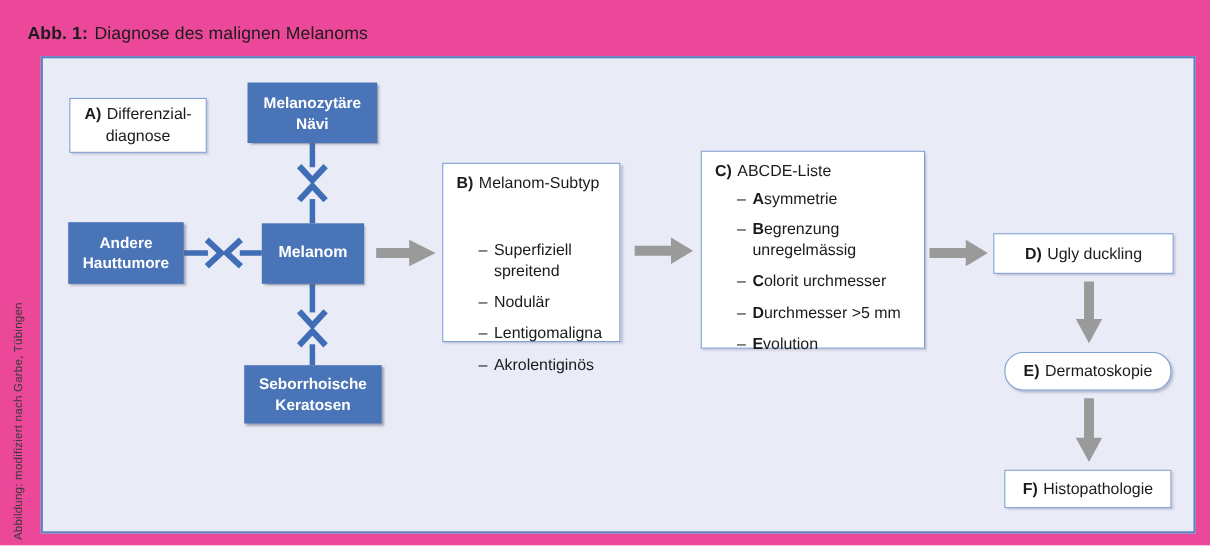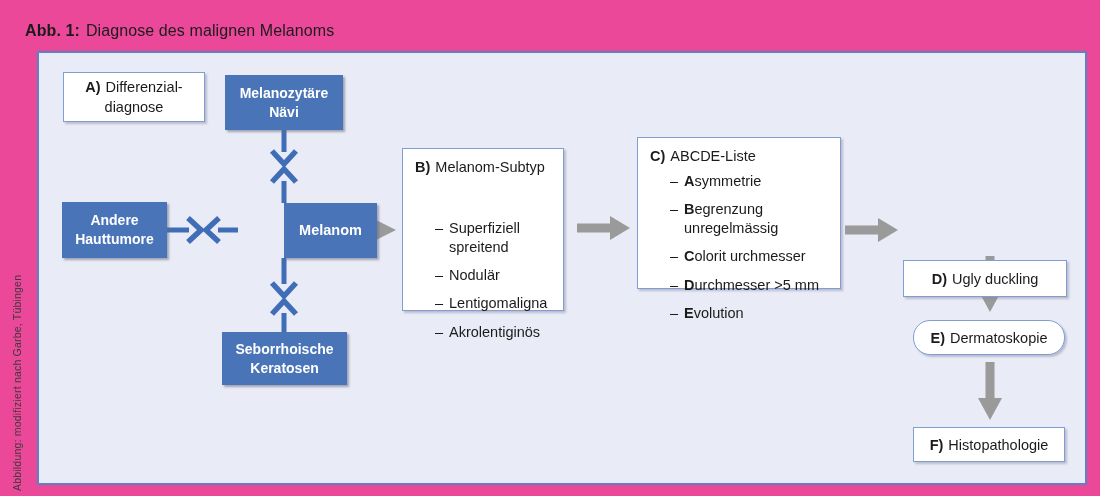--- a/index.html
+++ b/index.html
@@ -31,28 +31,28 @@
     box-shadow:2px 2px 2px rgba(130,135,160,.45);
   }
   .white .pfx{font-weight:bold;margin-right:5px;}
   .listbox{flex-direction:column;align-items:flex-start;justify-content:flex-start;text-align:left;padding:10px 12px;}
   .listbox .bt{margin-bottom:8px;}
   .ul{margin:0;padding:0 0 0 20px;list-style:none;width:100%;box-sizing:border-box;}
   .li{display:flex;margin-bottom:9px;line-height:1.32;}
   .li .dash{width:14px;flex:0 0 14px;}
   .li .txt{flex:1;}
   .bl{font-weight:bold;}
-  .n-diff{left:63px;top:72px;width:142px;height:50px;line-height:1.4;}
+  .n-diff{left:63px;top:89px;width:125px;height:50px;line-height:1.4;}
   .n-naevi{left:225px;top:75px;width:118px;height:55px;}
   .n-tumore{left:62px;top:202px;width:105px;height:56px;}
-  .n-melanom{left:238px;top:203px;width:93px;height:55px;font-size:14.5px;margin-left:46px;}
+  .n-melanom{left:238px;top:203px;width:93px;height:55px;font-size:14.5px;}
   .n-keratosen{left:222px;top:332px;width:125px;height:53px;justify-content:center;}
   .n-subtyp{left:402px;top:148px;width:162px;height:163px;gap:36px;}
-  .n-abcde{left:637px;top:137px;width:204px;height:152px;}
-  .n-ugly{left:903px;top:212px;width:164px;height:37px;margin-top:48px;}
+  .n-abcde{left:637px;top:137px;width:204px;height:180px;}
+  .n-ugly{left:903px;top:212px;width:164px;height:37px;}
   .n-dermato{left:913px;top:320px;width:152px;height:35px;border-radius:17px;}
   .n-histo{left:913px;top:427px;width:152px;height:35px;text-align:center;}
 </style>
 </head>
 <body>
 
 <div class="stage">
 
   <div class="fig-title">
     <span class="b">Abb. 1:</span><span>Diagnose des malignen Melanoms</span>

